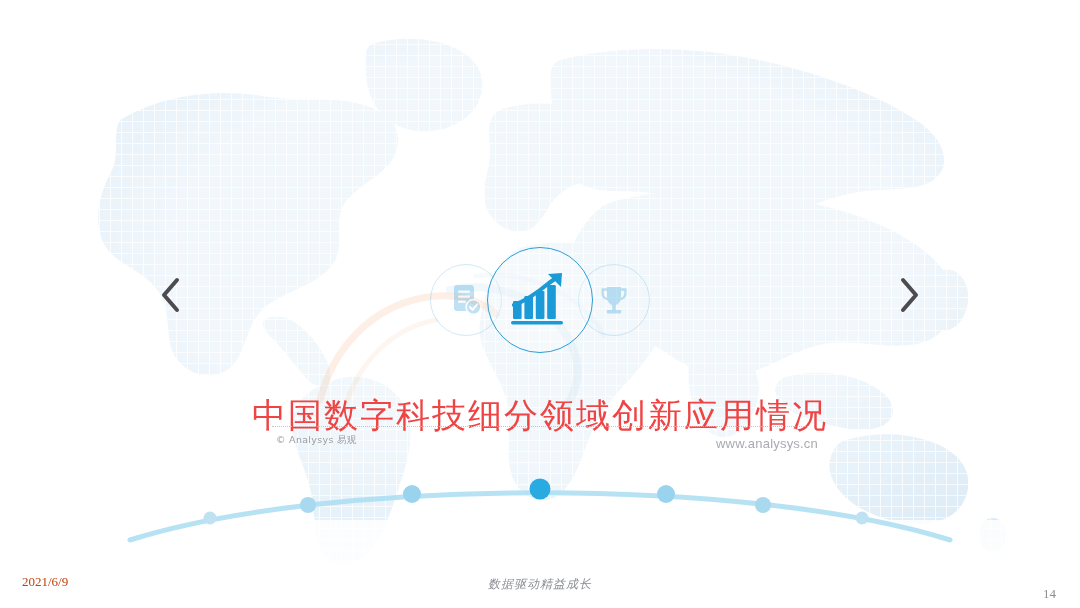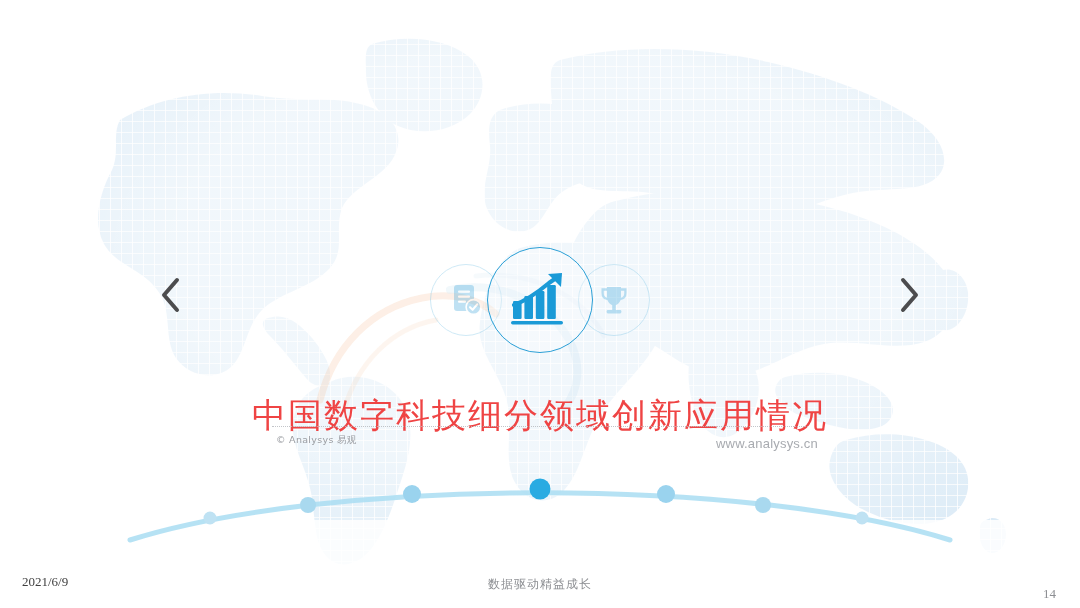--- a/index.html
+++ b/index.html
@@ -92,27 +92,28 @@
   }
   .nav.prev{left:148px;}
   .nav.next{left:886px;}
 
   
   .footer{
     position:absolute;left:0;right:0;bottom:0;height:42px;
   }
   .f-date{
     position:absolute;left:22px;top:8px;
-    font-size:13px;color:#404040;
+    font-size:13px;color:#c2410c;
     font-family:"Liberation Serif","DejaVu Serif",serif;
   }
   .f-center{
     position:absolute;left:0;right:0;top:10px;text-align:center;
     font-size:12px;color:#8d8f93;letter-spacing:1px;
     font-family:"DejaVu Sans","Liberation Sans",sans-serif;
+    font-style:italic;
   }
   .f-page{
     position:absolute;right:24px;top:20px;
     font-size:13px;color:#8d8f93;
     font-family:"Liberation Serif","DejaVu Serif",serif;
   }
 </style>
 </head>
 <body>
 

